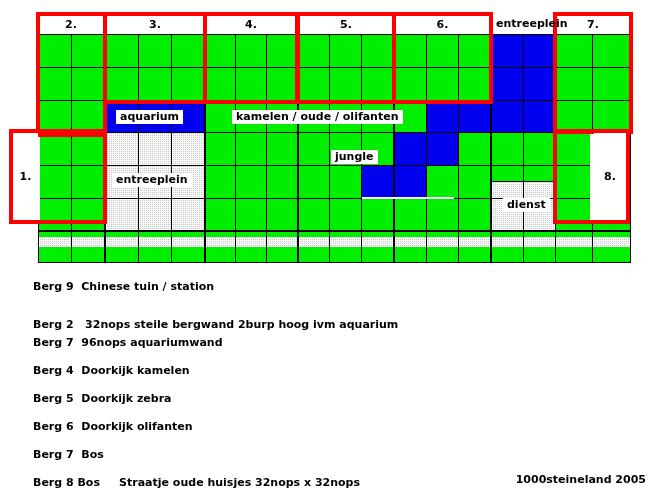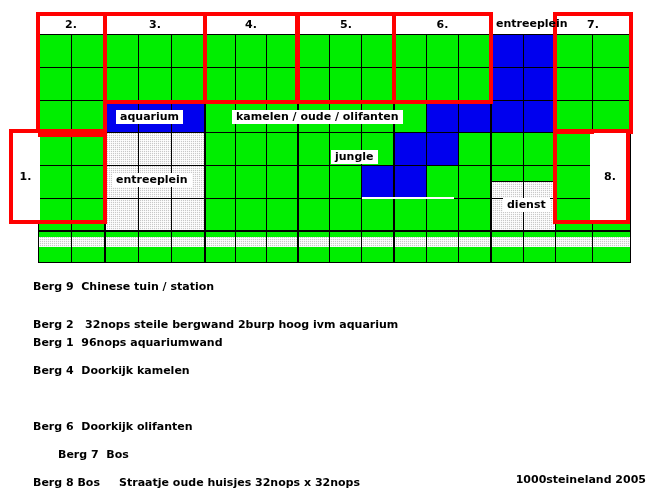--- a/index.html
+++ b/index.html
@@ -292,22 +292,23 @@
     <span>entreeplein</span>
   </div>
   <div class="maplabel" style="left:503px;top:198px;">
     <span>dienst</span>
   </div>
 </div>
 
 <div id="legend">
   <div class="legend-row" style="top:10px;"><span>Berg 9  Chinese tuin / station</span></div>
   <div class="legend-row" style="top:48px;"><span>Berg 2   32nops steile bergwand 2burp hoog ivm aquarium</span></div>
-  <div class="legend-row" style="top:66px;"><span>Berg 1  96nops aquariumwand</span></div>
+  <div class="legend-row" style="top:66px;"><span>Berg 7  96nops aquariumwand</span></div>
   <div class="legend-row" style="top:94px;"><span>Berg 4  Doorkijk kamelen</span></div>
+  <div class="legend-row" style="top:122px;"><span>Berg 5  Doorkijk zebra</span></div>
   <div class="legend-row" style="top:150px;"><span>Berg 6  Doorkijk olifanten</span></div>
-  <div class="legend-row" style="top:178px;margin-left:25px;"><span>Berg 7  Bos</span></div>
+  <div class="legend-row" style="top:178px;"><span>Berg 7  Bos</span></div>
   <div class="legend-row" style="top:206px;"><span>Berg 8 Bos     Straatje oude huisjes 32nops x 32nops</span></div>
 
   <div id="credit">
     <span>1000steineland 2005</span>
   </div>
 </div>
 
 </body></html>

